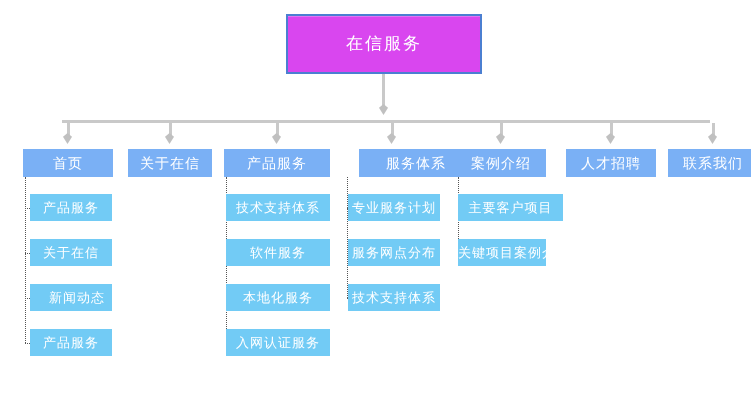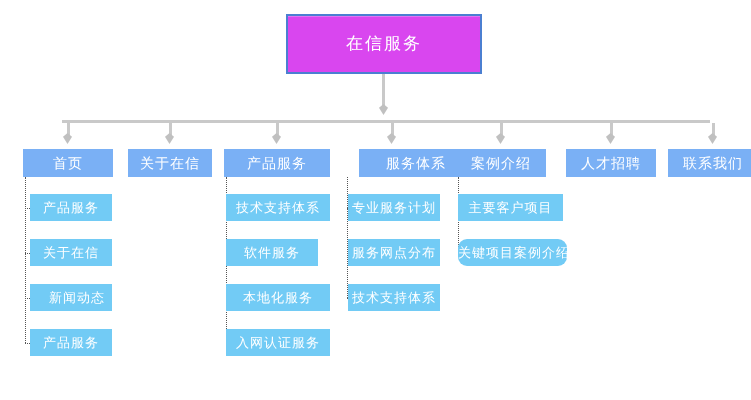--- a/index.html
+++ b/index.html
@@ -117,21 +117,21 @@
       <div class="drop-line" style="left:169px; top:123px; height:14px;"></div>
       <div class="stem-marker" style="left:165px; top:133px;"></div>
       <div class="node node-l2" style="left:128px; top:149px; width:84px;"><span>关于在信</span></div>
       <div class="drop-line" style="left:276px; top:123px; height:14px;"></div>
       <div class="stem-marker" style="left:272px; top:133px;"></div>
       <div class="node node-l2" style="left:224px; top:149px; width:106px;"><span>产品服务</span></div>
       <div class="dot-v" style="left:226px; top:177px; height:166px;"></div>
       <div class="dot-h" style="left:226px; top:208px; width:0px;"></div>
       <div class="node node-l3" style="left:226px; top:194px; width:104px;"><span>技术支持体系</span></div>
       <div class="dot-h" style="left:226px; top:253px; width:0px;"></div>
-      <div class="node node-l3" style="left:226px; top:239px; width:92px;"><span>软件服务</span></div>
+      <div class="node node-l3" style="left:226px; top:239px; width:104px;"><span>软件服务</span></div>
       <div class="dot-h" style="left:226px; top:298px; width:0px;"></div>
       <div class="node node-l3" style="left:226px; top:284px; width:104px;"><span>本地化服务</span></div>
       <div class="dot-h" style="left:226px; top:343px; width:0px;"></div>
       <div class="node node-l3" style="left:226px; top:329px; width:104px;"><span>入网认证服务</span></div>
       <div class="drop-line" style="left:391px; top:123px; height:14px;"></div>
       <div class="stem-marker" style="left:387px; top:133px;"></div>
       <div class="node node-l2" style="left:359px; top:149px; width:114px;"><span>服务体系</span></div>
       <div class="dot-v" style="left:347px; top:177px; height:121px;"></div>
       <div class="dot-h" style="left:347px; top:208px; width:1px;"></div>
       <div class="node node-l3" style="left:348px; top:194px; width:92px;"><span>专业服务计划</span></div>
@@ -139,21 +139,21 @@
       <div class="node node-l3" style="left:348px; top:239px; width:92px;"><span>服务网点分布</span></div>
       <div class="dot-h" style="left:347px; top:298px; width:1px;"></div>
       <div class="node node-l3" style="left:348px; top:284px; width:92px;"><span>技术支持体系</span></div>
       <div class="drop-line" style="left:500px; top:123px; height:14px;"></div>
       <div class="stem-marker" style="left:496px; top:133px;"></div>
       <div class="node node-l2" style="left:456px; top:149px; width:90px;"><span>案例介绍</span></div>
       <div class="dot-v" style="left:458px; top:177px; height:76px;"></div>
       <div class="dot-h" style="left:458px; top:208px; width:0px;"></div>
       <div class="node node-l3" style="left:458px; top:194px; width:105px;"><span>主要客户项目</span></div>
       <div class="dot-h" style="left:458px; top:253px; width:0px;"></div>
-      <div class="node node-l3" style="left:458px; top:239px; width:109px;border-radius:9px;"><span>关键项目案例介绍</span></div>
+      <div class="node node-l3" style="left:458px; top:239px; width:88px;"><span>关键项目案例介绍</span></div>
       <div class="drop-line" style="left:610px; top:123px; height:14px;"></div>
       <div class="stem-marker" style="left:606px; top:133px;"></div>
       <div class="node node-l2" style="left:566px; top:149px; width:90px;"><span>人才招聘</span></div>
       <div class="drop-line" style="left:712px; top:123px; height:14px;"></div>
       <div class="stem-marker" style="left:708px; top:133px;"></div>
       <div class="node node-l2" style="left:668px; top:149px; width:90px;"><span>联系我们</span></div>
     </div>
 
 </div>
 

